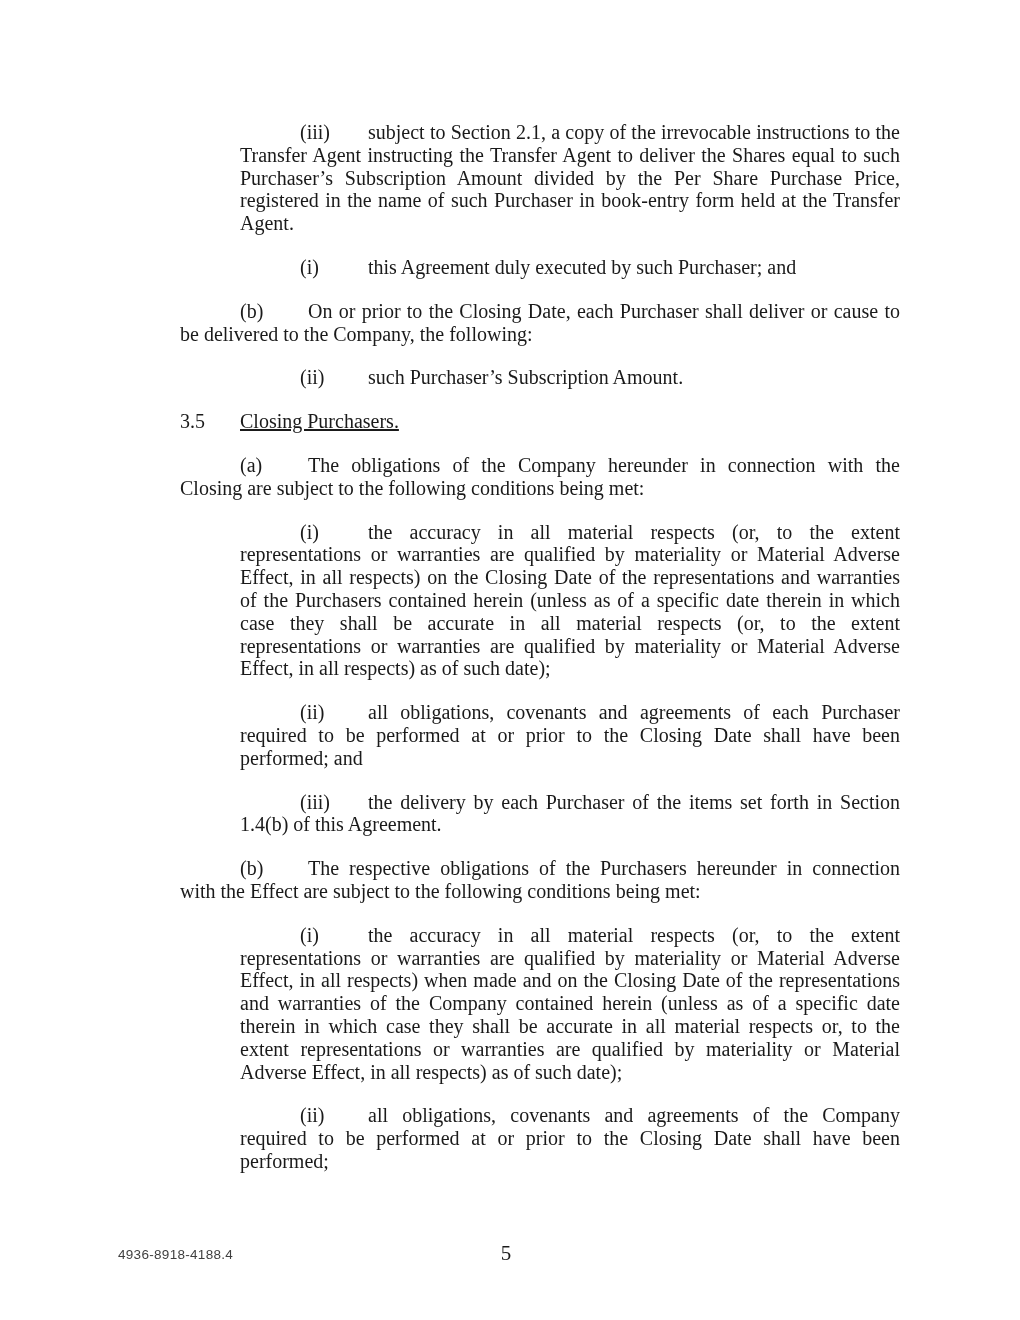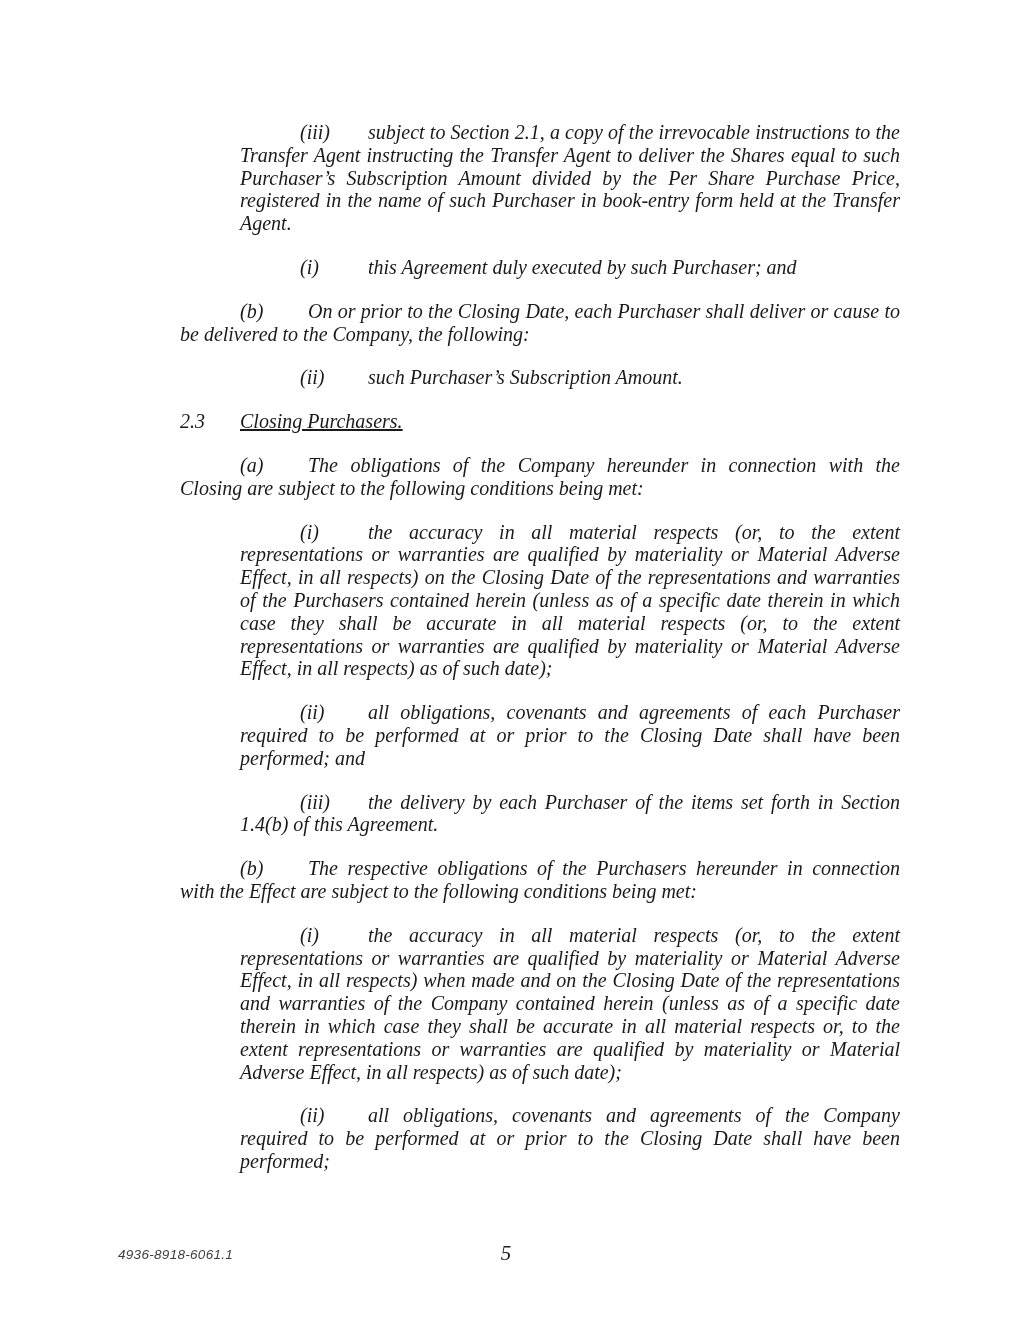--- a/index.html
+++ b/index.html
@@ -8,21 +8,20 @@
     background: #ffffff;
   }
   .page {
     position: relative;
     width: 1020px;
     height: 1320px;
     background: #ffffff;
     font-family: "Liberation Serif", "DejaVu Serif", serif;
     color: #1a1a1a;
     overflow: hidden;
-    font-style: italic;
   }
   .content {
     position: absolute;
     left: 180px;
     top: 121px;
     width: 720px;
   }
   .para {
     font-size: 20px;
     line-height: 22.8px;
@@ -75,33 +74,33 @@
   <div class="content">
 
     <div class="para sub"><span class="numtab">(iii)</span><span class="ptext">subject to Section 2.1, a copy of the irrevocable instructions to the Transfer Agent instructing the Transfer Agent to deliver the Shares equal to such Purchaser’s Subscription Amount divided by the Per Share Purchase Price, registered in the name of such Purchaser in book-entry form held at the Transfer Agent.</span></div>
 
     <div class="para sub"><span class="numtab">(i)</span><span class="ptext">this Agreement duly executed by such Purchaser; and</span></div>
 
     <div class="para l1"><span class="numtab">(b)</span><span class="ptext">On or prior to the Closing Date, each Purchaser shall deliver or cause to be delivered to the Company, the following:</span></div>
 
     <div class="para sub"><span class="numtab">(ii)</span><span class="ptext">such Purchaser’s Subscription Amount.</span></div>
 
-    <div class="heading"><span class="numtab">2.3</span><span class="title">Closing Purchasers.</span></div>
+    <div class="heading"><span class="numtab">3.5</span><span class="title">Closing Purchasers.</span></div>
 
     <div class="para l1"><span class="numtab">(a)</span><span class="ptext">The obligations of the Company hereunder in connection with the Closing are subject to the following conditions being met:</span></div>
 
     <div class="para sub"><span class="numtab">(i)</span><span class="ptext">the accuracy in all material respects (or, to the extent representations or warranties are qualified by materiality or Material Adverse Effect, in all respects) on the Closing Date of the representations and warranties of the Purchasers contained herein (unless as of a specific date therein in which case they shall be accurate in all material respects (or, to the extent representations or warranties are qualified by materiality or Material Adverse Effect, in all respects) as of such date);</span></div>
 
     <div class="para sub"><span class="numtab">(ii)</span><span class="ptext">all obligations, covenants and agreements of each Purchaser required to be performed at or prior to the Closing Date shall have been performed; and</span></div>
 
     <div class="para sub"><span class="numtab">(iii)</span><span class="ptext">the delivery by each Purchaser of the items set forth in Section 1.4(b) of this Agreement.</span></div>
 
     <div class="para l1"><span class="numtab">(b)</span><span class="ptext">The respective obligations of the Purchasers hereunder in connection with the Effect are subject to the following conditions being met:</span></div>
 
     <div class="para sub"><span class="numtab">(i)</span><span class="ptext">the accuracy in all material respects (or, to the extent representations or warranties are qualified by materiality or Material Adverse Effect, in all respects) when made and on the Closing Date of the representations and warranties of the Company contained herein (unless as of a specific date therein in which case they shall be accurate in all material respects or, to the extent representations or warranties are qualified by materiality or Material Adverse Effect, in all respects) as of such date);</span></div>
 
     <div class="para sub"><span class="numtab">(ii)</span><span class="ptext">all obligations, covenants and agreements of the Company required to be performed at or prior to the Closing Date shall have been performed;</span></div>
 
   </div>
 
-  <div class="footer-docid">4936-8918-6061.1</div>
+  <div class="footer-docid">4936-8918-4188.4</div>
   <div class="footer-pagenum">5</div>
 </div>
 
 </body></html>

